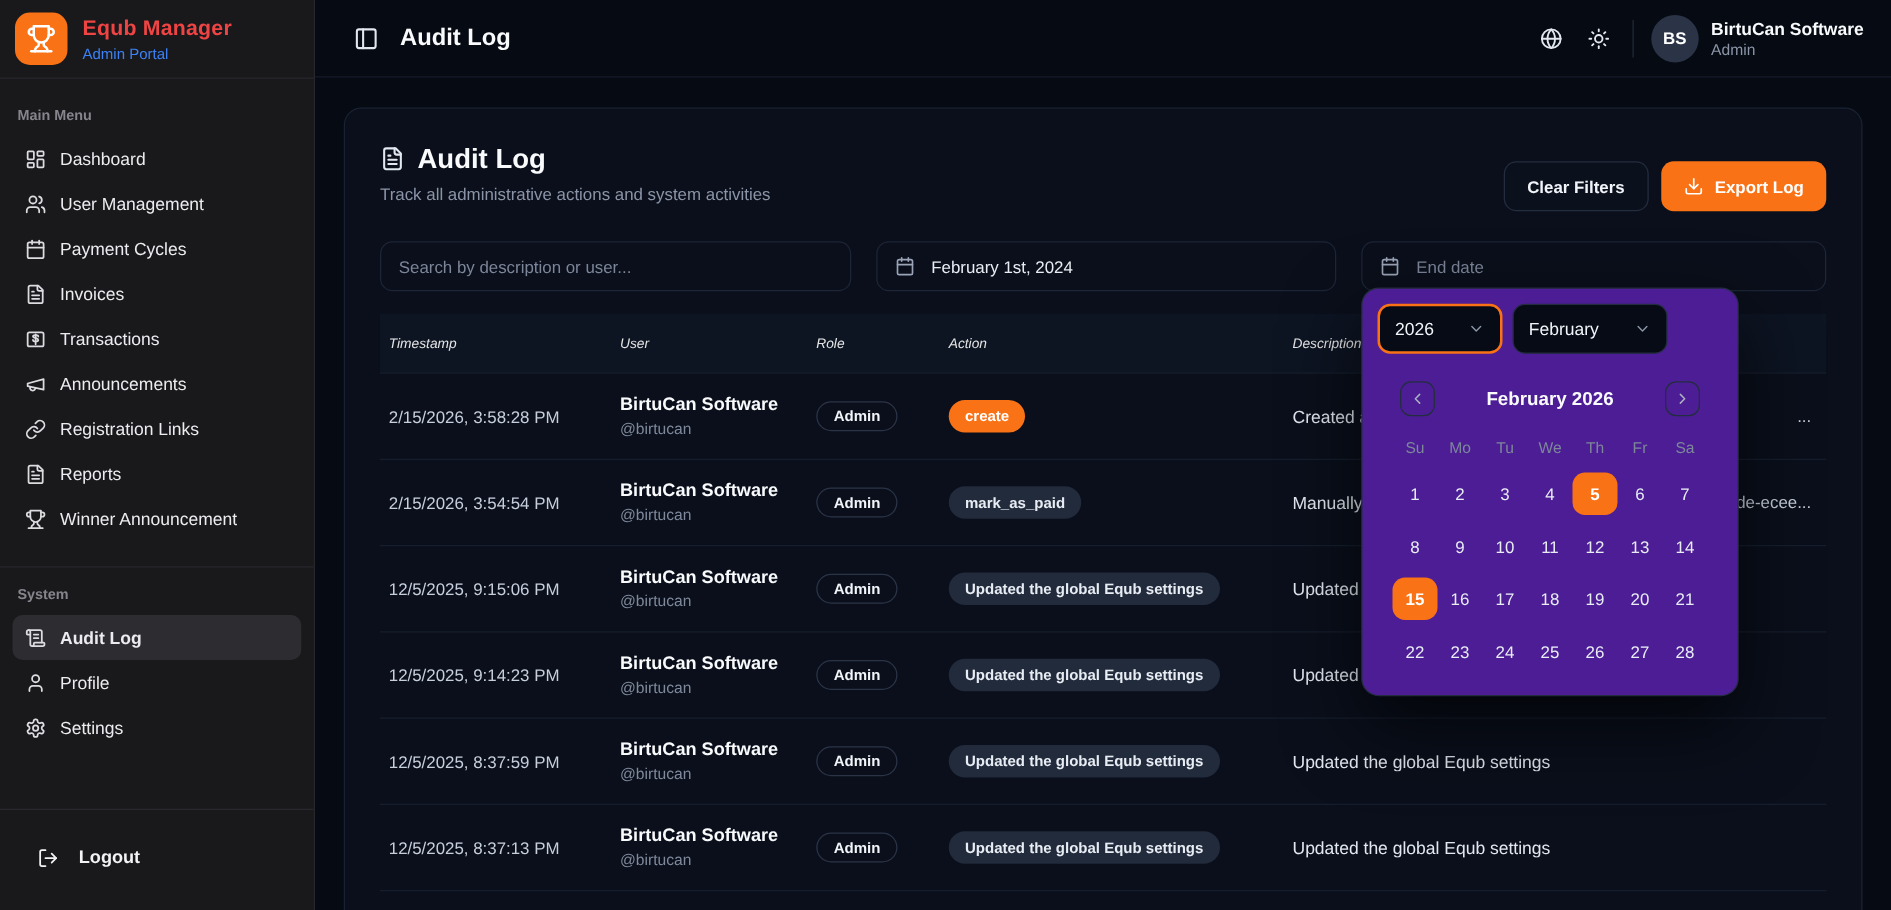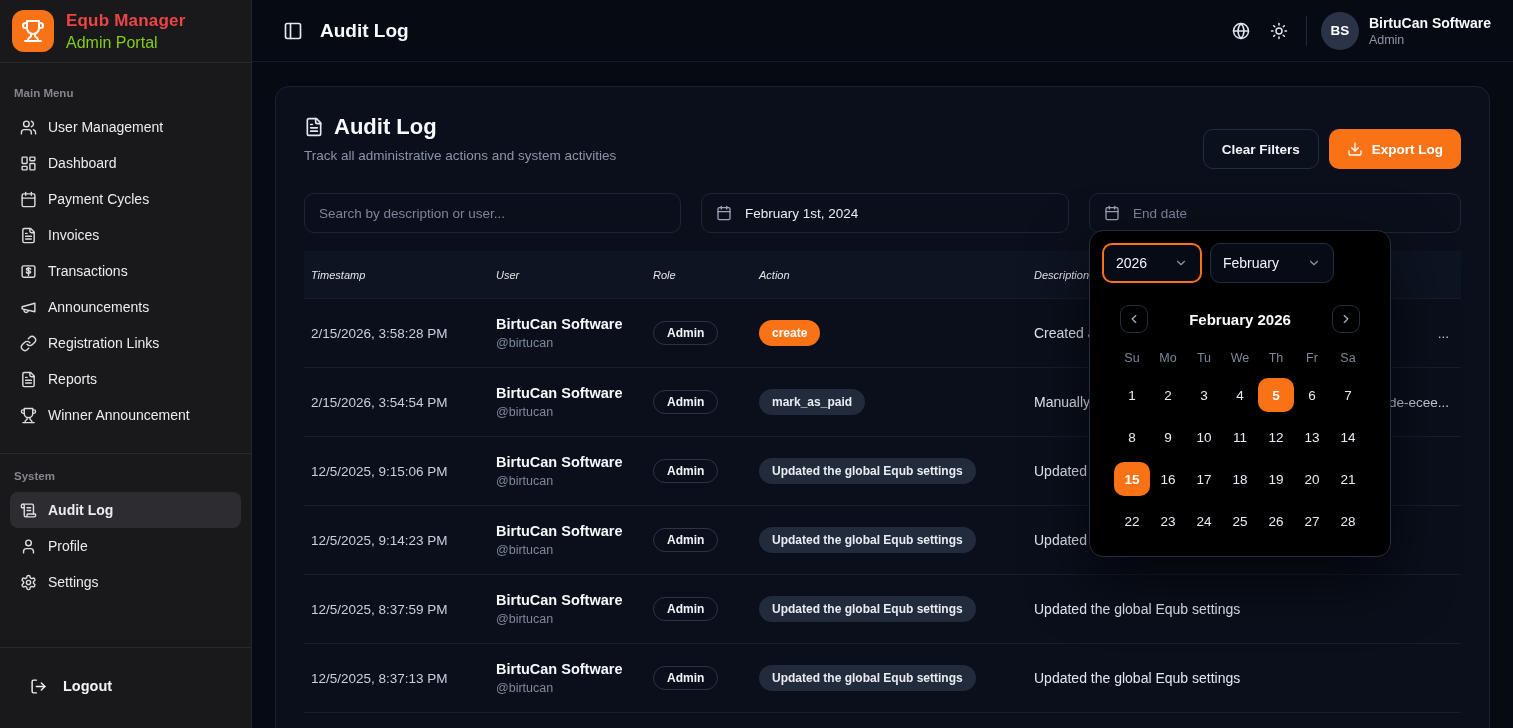--- a/index.html
+++ b/index.html
@@ -10,21 +10,21 @@
     -webkit-font-smoothing:antialiased;
   }
   .app { display:flex; height:100%; }
 
   
   .sidebar { width:252px; flex-shrink:0; background:#19191c; border-right:1px solid #26262b; display:flex; flex-direction:column; }
   .sidebar-header { height:63px; display:flex; align-items:center; gap:12px; padding:0 12px; border-bottom:1px solid #28282d; }
   .logo-badge { width:42px; height:42px; border-radius:12px; background:var(--accent); display:flex; align-items:center; justify-content:center; color:#fff; flex-shrink:0; }
   .logo-badge svg { width:24px; height:24px; }
   .brand-name { font-size:17px; font-weight:bold; color:#ef4444; letter-spacing:.2px; }
-  .brand-sub { font-size:16px; color:#84cc16; margin-top:3px; }
+  .brand-sub { font-size:12px; color:#3b82f6; margin-top:3px; }
   .sidebar-nav { flex:1; padding:8px 10px 0; overflow:hidden; }
   .nav-section-label { font-size:11.5px; font-weight:bold; color:#85858d; margin:16px 4px 10px; }
   .nav-item { display:flex; align-items:center; gap:11px; height:36px; padding:0 10px; border-radius:8px; color:#ececf0; font-size:14px; cursor:pointer; white-space:nowrap; }
   .nav-item .nav-icon { width:17px; height:17px; display:flex; color:#dcdce0; flex-shrink:0; }
   .nav-item .nav-icon svg { width:17px; height:17px; }
   .nav-item.active { background:#2c2c31; font-weight:bold; }
   .nav-divider { height:1px; background:#28282d; margin:20px -10px 4px; }
   .sidebar-footer { border-top:1px solid #28282d; padding:20px 12px 24px;margin-top:40px; }
   .logout-item { display:flex; align-items:center; gap:16px; height:36px; padding:0 18px; color:#f3f3f5; font-size:14.5px; font-weight:bold; cursor:pointer; }
   .logout-item .nav-icon { width:17px; height:17px; display:flex; }
@@ -79,21 +79,21 @@
   .ts { color:#c7cfdc; font-size:13.5px; white-space:nowrap; }
   .uname { color:#f8fafc; font-weight:bold; font-size:14.5px; white-space:nowrap; }
   .uhandle { color:#7e899b; font-size:12.5px; margin-top:4px; }
   .role-badge { display:inline-block; border:1px solid #2b3447; border-radius:999px; padding:4px 13px; font-size:12px; font-weight:bold; color:#f1f5f9; }
   .action-pill { display:inline-block; background:#222b3c; border-radius:999px; padding:6px 13px; font-size:12px; font-weight:bold; color:#e8edf4; white-space:nowrap; }
   .action-pill.accent { background:var(--accent); color:#fff; }
   .desc { color:#e2e8f0; font-size:14px; white-space:nowrap; overflow:hidden; }
   .desc-tail { position:absolute; right:12px; top:50%; transform:translateY(-50%); color:#c7cfdc; font-size:13.5px; }
 
   
-  .datepicker { position:absolute; left:813px; top:143px; width:302px; background:#000000; border:1px solid #242d40; border-radius:14px; box-shadow:0 24px 60px rgba(0,0,0,.65); padding:12px 12px 18px; z-index:30; }
+  .datepicker { position:absolute; left:813px; top:143px; width:302px; background:#4c1d95; border:1px solid #242d40; border-radius:14px; box-shadow:0 24px 60px rgba(0,0,0,.65); padding:12px 12px 18px; z-index:30; }
   .dp-selects { display:flex; gap:8px; }
   .dp-select { height:40px; border-radius:10px; border:1px solid #242d40; background:#070b15; color:#f1f5f9; font-size:14px; display:flex; align-items:center; justify-content:space-between; padding:0 12px; cursor:pointer; }
   .dp-select svg { width:14px; height:14px; color:#8b95a7; }
   .dp-select.year { width:100px; border:2px solid var(--accent); }
   .dp-select.month { width:124px; }
   .dp-nav { display:flex; align-items:center; justify-content:space-between; margin-top:22px; padding:0 18px; }
   .dp-nav-btn { width:28px; height:28px; border-radius:9px; border:1px solid #242d40; color:#aab3c2; display:flex; align-items:center; justify-content:center; cursor:pointer; background:transparent; }
   .dp-nav-btn svg { width:14px; height:14px; }
   .dp-title { font-size:15px; font-weight:bold; color:#f8fafc; }
   .dp-weekdays { display:grid; grid-template-columns:repeat(7,36px); justify-content:center; margin-top:18px; color:#7d8799; font-size:12.5px; text-align:center; }
@@ -123,38 +123,38 @@
       <div>
         <div class="brand-name">Equb Manager</div>
         <div class="brand-sub">Admin Portal</div>
       </div>
     </div>
     <nav class="sidebar-nav">
         <div class="nav-section-label">Main Menu</div>
         <div class="nav-item">
         <span class="nav-icon">
             <svg viewBox="0 0 24 24" fill="none" stroke="currentColor" stroke-width="2" stroke-linecap="round" stroke-linejoin="round" style="width:100%;height:100%;">
+              <rect width="7" height="9" x="3" y="3" rx="1"></rect>
+              <rect width="7" height="5" x="14" y="3" rx="1"></rect>
+              <rect width="7" height="9" x="14" y="12" rx="1"></rect>
+              <rect width="7" height="5" x="3" y="16" rx="1"></rect>
+            </svg>
+          </span>
+        <span>Dashboard</span>
+      </div>
+        <div class="nav-item">
+        <span class="nav-icon">
+            <svg viewBox="0 0 24 24" fill="none" stroke="currentColor" stroke-width="2" stroke-linecap="round" stroke-linejoin="round" style="width:100%;height:100%;">
               <path d="M16 21v-2a4 4 0 0 0-4-4H6a4 4 0 0 0-4 4v2"></path>
               <circle cx="9" cy="7" r="4"></circle>
               <path d="M22 21v-2a4 4 0 0 0-3-3.87"></path>
               <path d="M16 3.13a4 4 0 0 1 0 7.75"></path>
             </svg>
           </span>
         <span>User Management</span>
-      </div>
-        <div class="nav-item">
-        <span class="nav-icon">
-            <svg viewBox="0 0 24 24" fill="none" stroke="currentColor" stroke-width="2" stroke-linecap="round" stroke-linejoin="round" style="width:100%;height:100%;">
-              <rect width="7" height="9" x="3" y="3" rx="1"></rect>
-              <rect width="7" height="5" x="14" y="3" rx="1"></rect>
-              <rect width="7" height="9" x="14" y="12" rx="1"></rect>
-              <rect width="7" height="5" x="3" y="16" rx="1"></rect>
-            </svg>
-          </span>
-        <span>Dashboard</span>
       </div>
         <div class="nav-item">
         <span class="nav-icon">
             <svg viewBox="0 0 24 24" fill="none" stroke="currentColor" stroke-width="2" stroke-linecap="round" stroke-linejoin="round" style="width:100%;height:100%;">
               <rect width="18" height="18" x="3" y="4" rx="2"></rect>
               <path d="M16 2v4"></path>
               <path d="M8 2v4"></path>
               <path d="M3 10h18"></path>
             </svg>
           </span>

